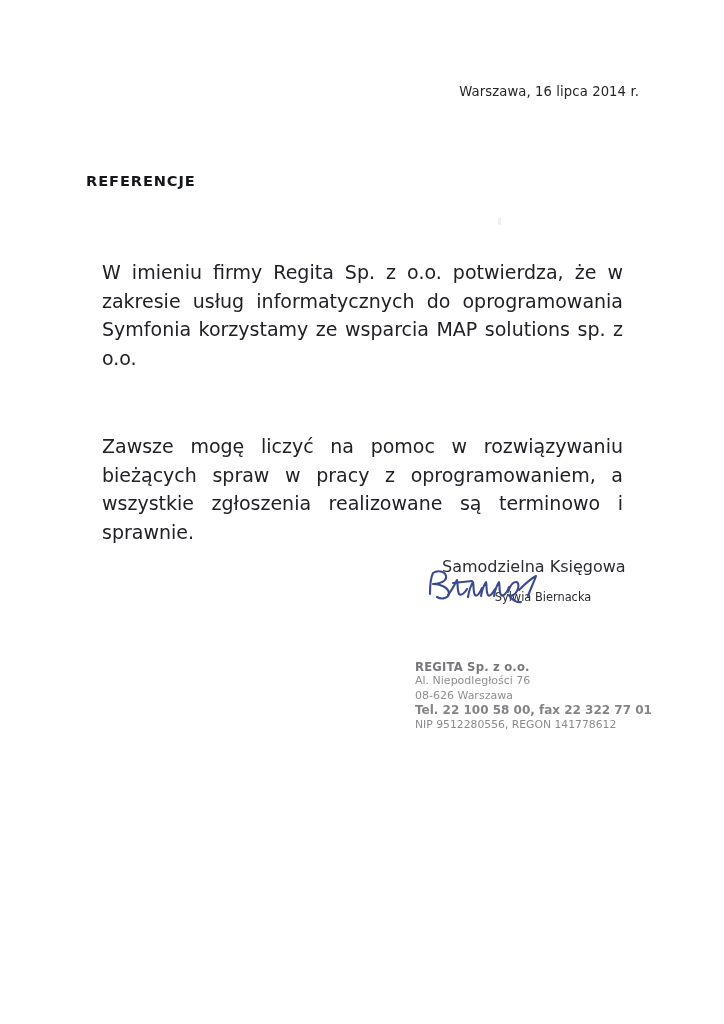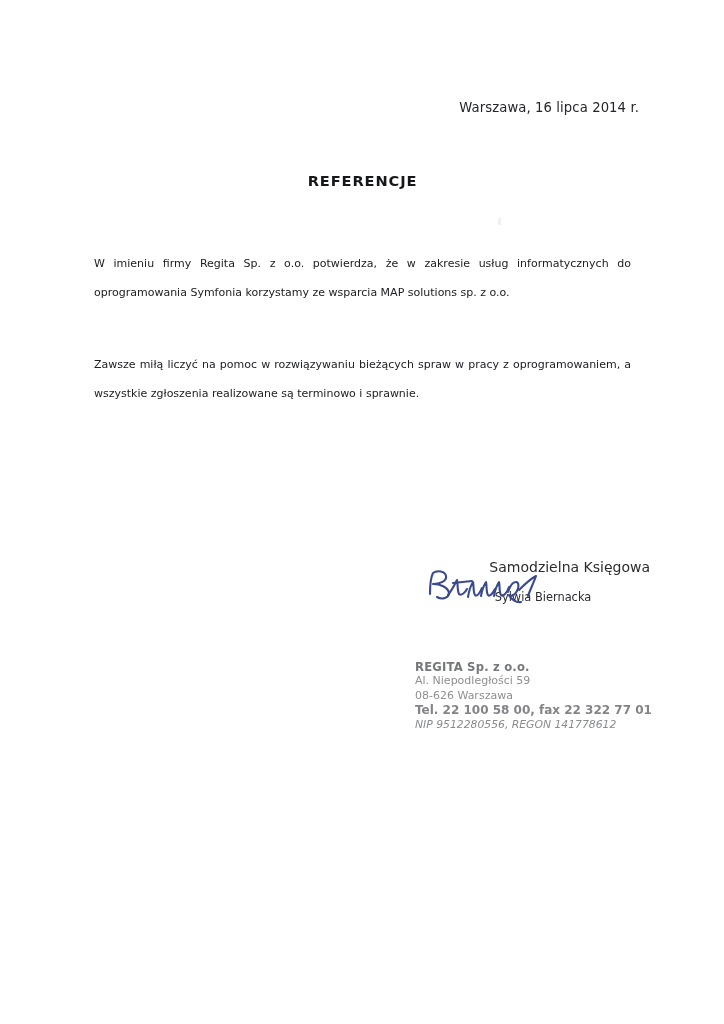--- a/index.html
+++ b/index.html
@@ -23,72 +23,71 @@
   
   .date-line {
     position: absolute;
     top: 84px;
     left: 86px;
     width: 553px;
     text-align: right;
     font-size: 13.2px;
     letter-spacing: 0.1px;
     color: #25262a;
-    margin-top: 16px;
   }
 
   
   .doc-title {
     position: absolute;
     top: 172px;
     left: 86px;
     width: 553px;
-    text-align: center;
+    text-align: left;
     font-size: 14.6px;
     font-weight: bold;
     letter-spacing: 0.9px;
     color: #16171b;
   }
 
   
   .body-block {
     position: absolute;
     top: 242px;
     left: 86px;
     width: 553px;
   }
   .para {
-    margin: 8px;
+    margin: 16px;
     text-align: justify;
     text-justify: inter-word;
-    font-size: 11px;
+    font-size: 19px;
     line-height: 28.5px;
     color: #202126;
   }
   .para.last-line-left {
     text-align-last: left;
   }
   .para-gap {
     height: 28px;
   }
 
   
   .signature-block {
     position: absolute;
     top: 560px;
     left: 420px;
     width: 230px;
     text-align: center;
   }
   .sig-role {
-    font-size: 14px;
+    font-size: 16px;
     color: #2b2c31;
     line-height: 14px;
     white-space: nowrap;
-    text-align: right;
+    text-align: left;
     padding-left: 22px;
   }
   .sig-name {
     margin-top: 16px;
     font-size: 11.4px;
     color: #2b2c31;
     line-height: 14px;
     white-space: nowrap;
     text-align: center;
     padding-left: 16px;
@@ -118,21 +117,21 @@
   }
   .stamp-name {
     font-size: 11.6px;
     font-weight: bold;
     color: #77787b;
     letter-spacing: 0.2px;
   }
   .stamp-street { font-size: 11px; color: #8e8f92; }
   .stamp-city   { font-size: 11px; color: #8e8f92; }
   .stamp-phone  { font-size: 12px; color: #838487; font-weight: bold; }
-  .stamp-tax    { font-size: 10.8px; color: #8a8b8e; font-style: italic; }
+  .stamp-tax    { font-size: 10.8px; color: #8a8b8e; }
 
   
   .scan-speck {
     position: absolute;
     top: 218px;
     left: 498px;
     width: 3px;
     height: 7px;
     background: #f0f0f1;
   }
@@ -144,21 +143,21 @@
 
   <div class="date-line">Warszawa, 16 lipca 2014 r.</div>
 
   <div class="doc-title">REFERENCJE</div>
 
   <div class="scan-speck"></div>
 
   <div class="body-block">
     <p class="para last-line-left">W imieniu firmy Regita Sp. z o.o. potwierdza, że w zakresie usług informatycznych do oprogramowania Symfonia korzystamy ze wsparcia MAP solutions sp. z o.o.</p>
     <div class="para-gap"></div>
-    <p class="para last-line-left">Zawsze miłą liczyć na pomoc w rozwiązywaniu bieżących spraw w pracy z oprogramowaniem, a wszystkie zgłoszenia realizowane są terminowo i sprawnie.</p>
+    <p class="para last-line-left">Zawsze mogę liczyć na pomoc w rozwiązywaniu bieżących spraw w pracy z oprogramowaniem, a wszystkie zgłoszenia realizowane są terminowo i sprawnie.</p>
   </div>
 
   <div class="signature-block">
     <div class="sig-role">Samodzielna Księgowa</div>
 
     <svg class="sig-ink" viewBox="0 0 130 44">
       <g fill="none" stroke="#3b4a8f" stroke-width="2.1" stroke-linecap="round" stroke-linejoin="round">
         <path d="M6 30 C6 22, 7 13, 9 9 C13 6, 21 7, 22 12 C23 17, 16 20, 9 20 C16 20, 24 23, 25 29 C25 34, 18 36, 13 33"></path>
         <path d="M24 31 C28 26, 31 20, 33 16 C34 19, 33 26, 35 30 C37 32, 41 29, 43 25"></path>
         <path d="M29 19 L48 17"></path>
@@ -168,19 +167,19 @@
         <path d="M84 28 C86 22, 89 18, 92 18 C95 18, 95 23, 93 27 C91 31, 87 33, 85 31 C87 35, 92 39, 97 38"></path>
         <path d="M95 26 C100 21, 106 15, 112 12 C110 18, 106 26, 104 32"></path>
       </g>
     </svg>
 
     <div class="sig-name">Sylwia Biernacka</div>
   </div>
 
   <div class="stamp">
     <div class="stamp-name">REGITA Sp. z o.o.</div>
-    <div class="stamp-street">Al. Niepodległości 59</div>
+    <div class="stamp-street">Al. Niepodległości 76</div>
     <div class="stamp-city">08-626 Warszawa</div>
     <div class="stamp-phone">Tel. 22 100 58 00, fax 22 322 77 01</div>
     <div class="stamp-tax">NIP 9512280556, REGON 141778612</div>
   </div>
 
 </div>
 
 </body></html>

